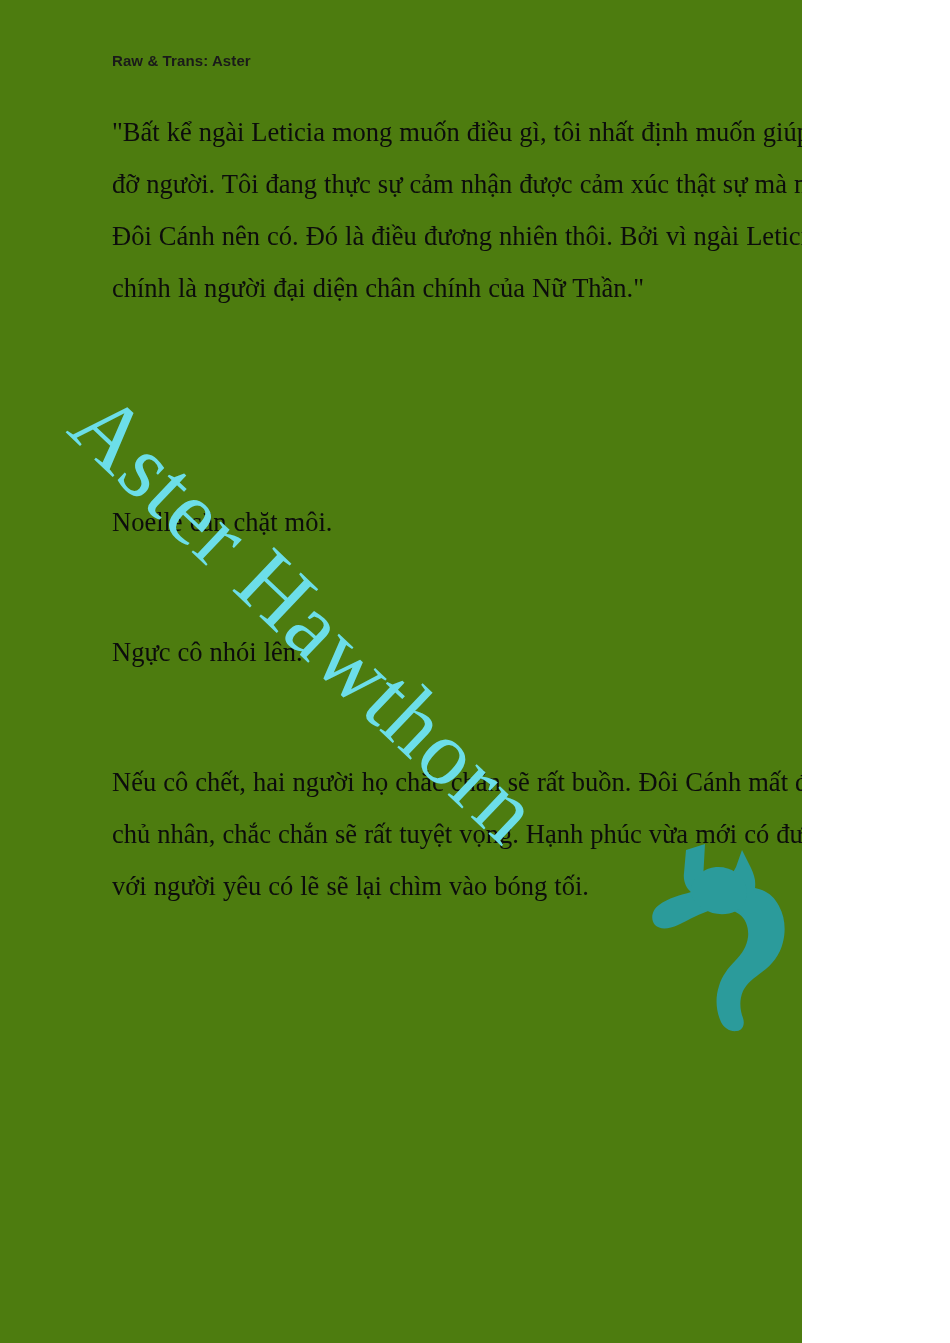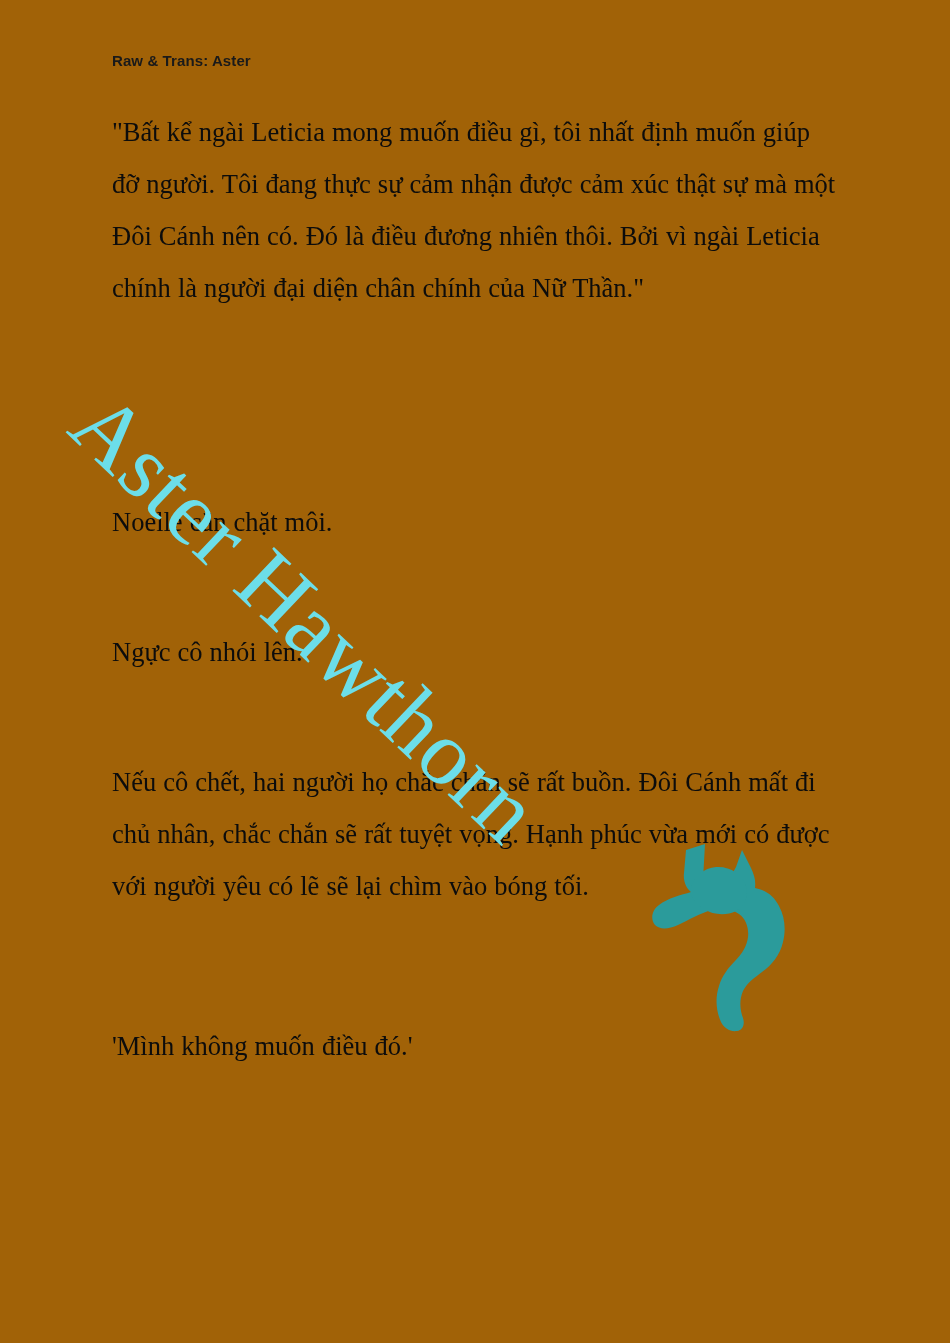--- a/index.html
+++ b/index.html
@@ -6,23 +6,23 @@
     margin: 0;
     padding: 0;
     background: #ffffff;
   }
   body {
     font-family: "Liberation Serif", "DejaVu Serif", serif;
     -webkit-font-smoothing: antialiased;
   }
   #page {
     position: relative;
-    width: 950px;
+    width: 802px;
     height: 1343px;
-    background: #a16207;
+    background: #4d7c0f;
     overflow: hidden;
   }
 
   
   #header {
     position: absolute;
     left: 112px;
     top: 52px;
     font-family: "Liberation Sans", "DejaVu Sans", sans-serif;
     font-size: 15px;
@@ -96,21 +96,20 @@
   <div id="content">
     <p class="para">"Bất kể ngài Leticia mong muốn điều gì, tôi nhất định muốn giúp đỡ người. Tôi đang thực sự cảm nhận được cảm xúc thật sự mà một Đôi Cánh nên có. Đó là điều đương nhiên thôi. Bởi vì ngài Leticia chính là người đại diện chân chính của Nữ Thần."</p>
     <div class="gap-lg"></div>
     <div class="gap-md"></div>
     <p class="para">Noelle cắn chặt môi.</p>
     <div class="gap-md"></div>
     <p class="para">Ngực cô nhói lên.</p>
     <div class="gap-md"></div>
     <p class="para">Nếu cô chết, hai người họ chắc chắn sẽ rất buồn. Đôi Cánh mất đi chủ nhân, chắc chắn sẽ rất tuyệt vọng. Hạnh phúc vừa mới có được với người yêu có lẽ sẽ lại chìm vào bóng tối.</p>
     <div class="gap-xl"></div>
-    <p class="para">'Mình không muốn điều đó.'</p>
   </div>
 
   <div id="watermark-layer">
     <div id="watermark-text">Aster Hawthorn</div>
 
     <svg id="watermark-cat" viewBox="0 0 148 196" xmlns="http://www.w3.org/2000/svg">
       <path fill="#2b9b9b" d="
         M 55 8
         L 53 44
         C 52 52 56 57 62 56

